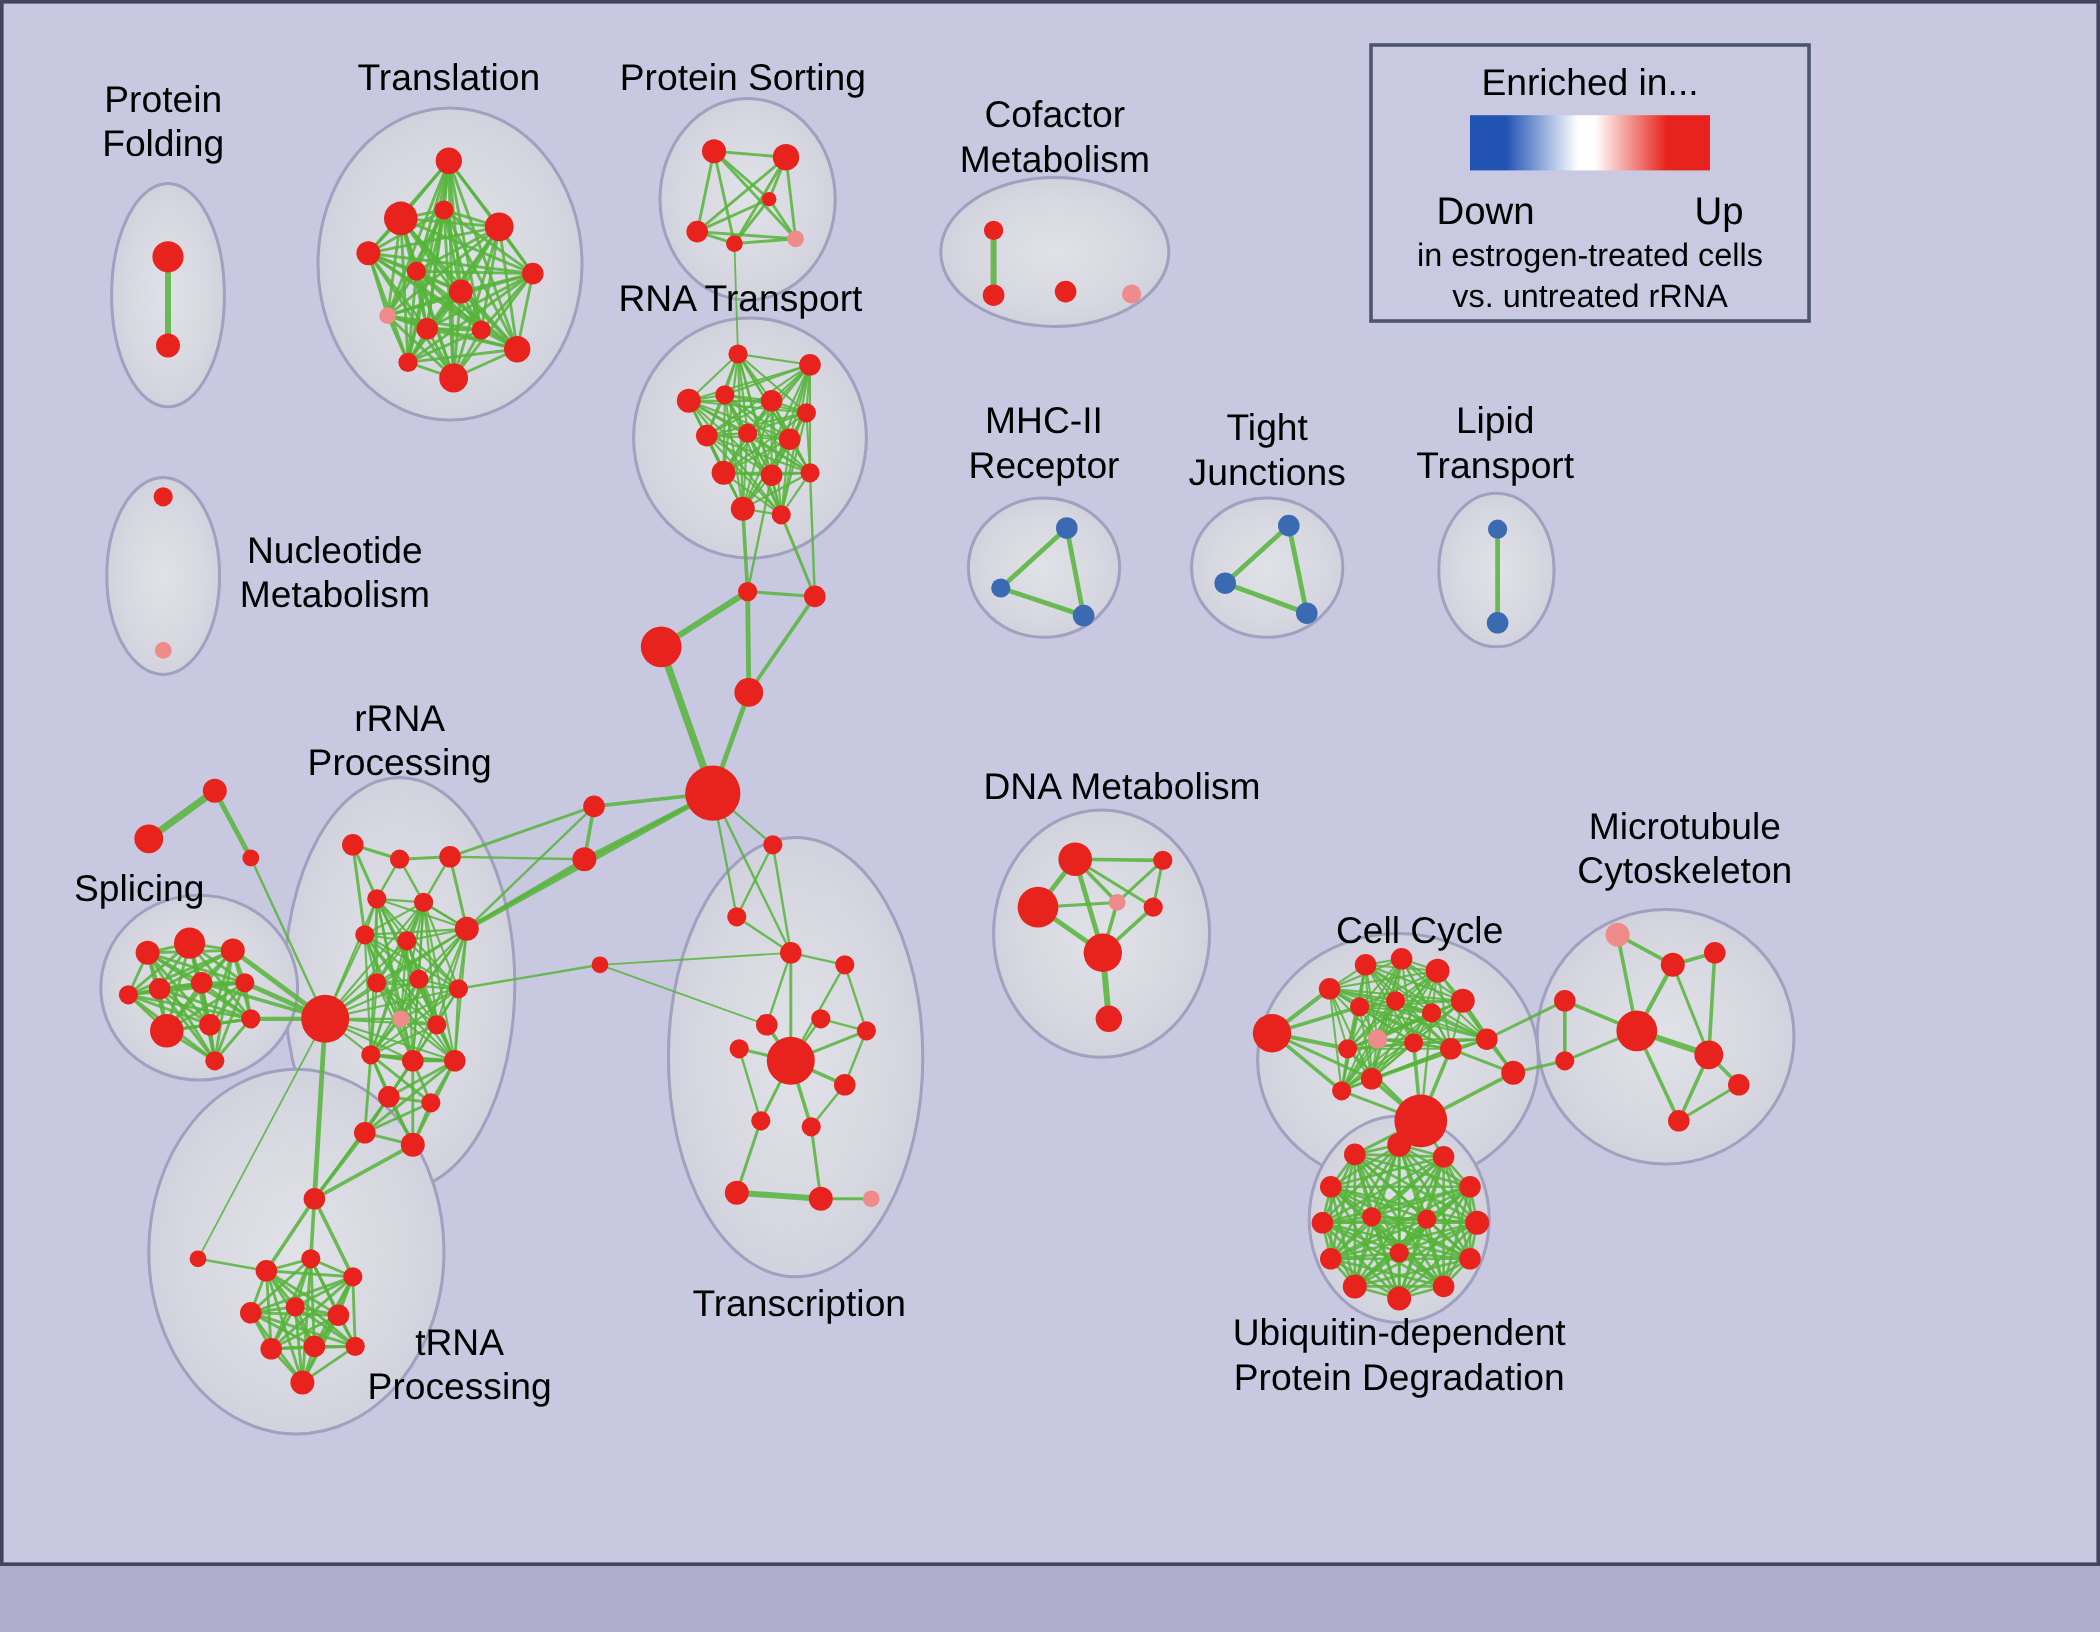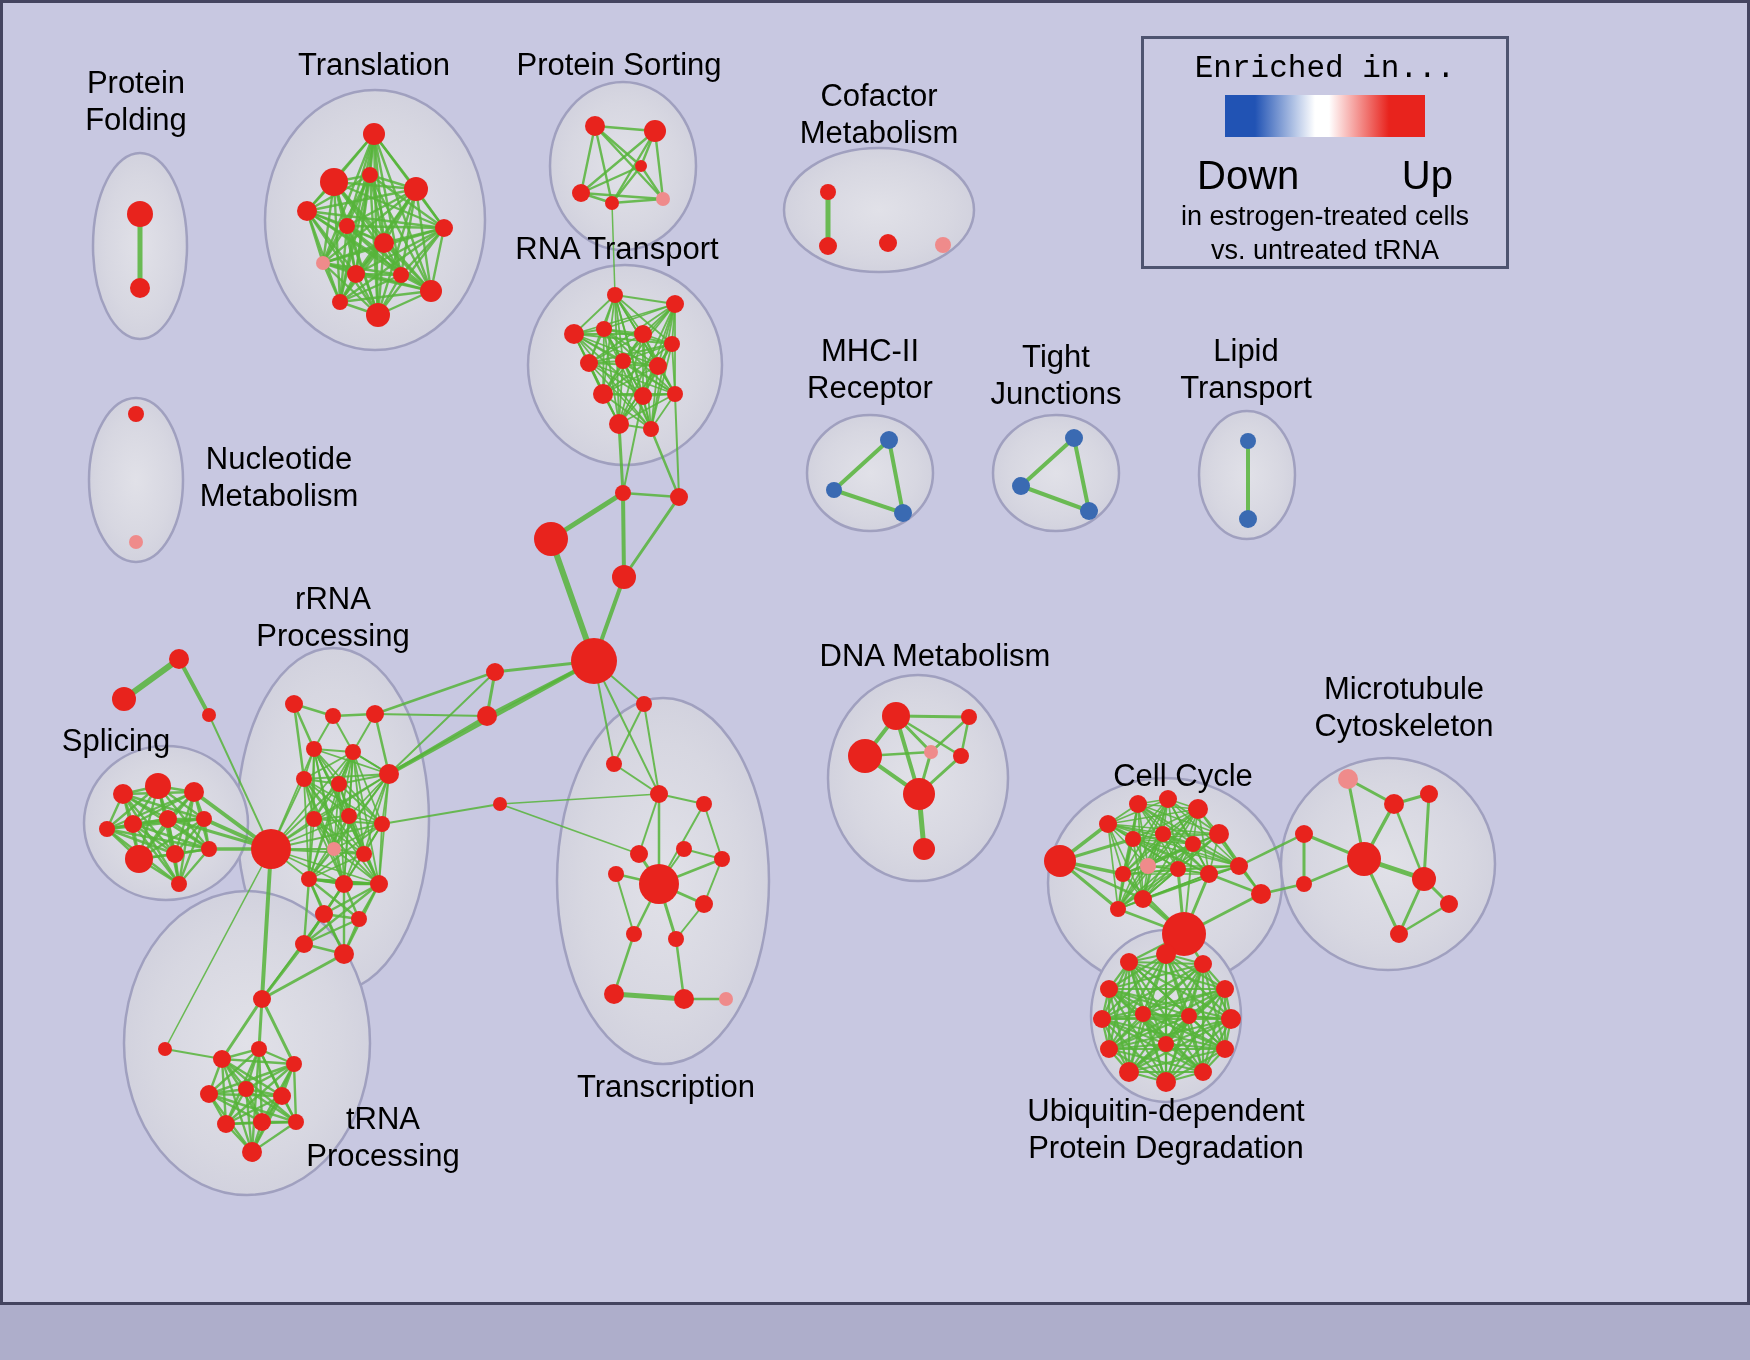--- a/index.html
+++ b/index.html
@@ -5,23 +5,23 @@
   html,body{margin:0;padding:0;background:#aeaecb;}
   .canvas{position:relative;width:1750px;height:1305px;background:#c8c8e1;border:3px solid #44445f;
           box-sizing:border-box;overflow:hidden;font-family:"Liberation Sans",sans-serif;}
   #network-svg{position:absolute;left:0;top:0;}
   .cluster{stroke:#a0a0bf;stroke-width:2.5;}
   .edge{stroke-opacity:0.85;stroke-linecap:round;}
   .cluster-label{font-size:31px;fill:#000;text-anchor:middle;font-family:"Liberation Sans",sans-serif;}
   .legend{position:absolute;left:1138px;top:33px;width:368px;height:233px;border:3px solid #4e5470;
           background:#c9c9e2;box-sizing:border-box;display:flex;flex-direction:column;align-items:center;
           padding-top:12px;color:#000;}
-  .legend-title{font-size:31px;font-family:Liberation Mono, monospace;}
+  .legend-title{font-size:31px;}
   .legend-bar{width:200px;height:46px;margin-top:9px;}
-  .legend-updown{width:256px;display:flex;justify-content:space-between;font-size:40px;margin-top:16px;}
+  .legend-updown{width:256px;display:flex;justify-content:space-between;font-size:32px;margin-top:16px;}
   .legend-sub{font-size:27px;margin-top:3px;}
 </style>
 </head>
 <body>
 
 <div class="canvas">
   <svg id="network-svg" width="1750" height="1360" viewBox="0 0 1750 1360">
     <defs>
       <radialGradient id="cluster-fill">
         <stop offset="0%" stop-color="#e1e1e8"></stop>
@@ -1001,15 +1001,15 @@
   </svg>
 
   <div class="legend">
     <div class="legend-title">Enriched in...</div>
     <div class="legend-bar" style="background: linear-gradient(90deg, rgb(33, 83, 180) 0%, rgb(33, 83, 180) 15%, rgb(255, 255, 255) 45%, rgb(255, 255, 255) 52%, rgb(232, 35, 29) 82%, rgb(232, 35, 29) 100%);"></div>
     <div class="legend-updown">
       <span>Down</span>
       <span>Up</span>
     </div>
     <div class="legend-sub">in estrogen-treated cells</div>
-    <div class="legend-sub">vs. untreated tRNA</div>
+    <div class="legend-sub">vs. untreated rRNA</div>
   </div>
 </div>
 
 </body></html>

